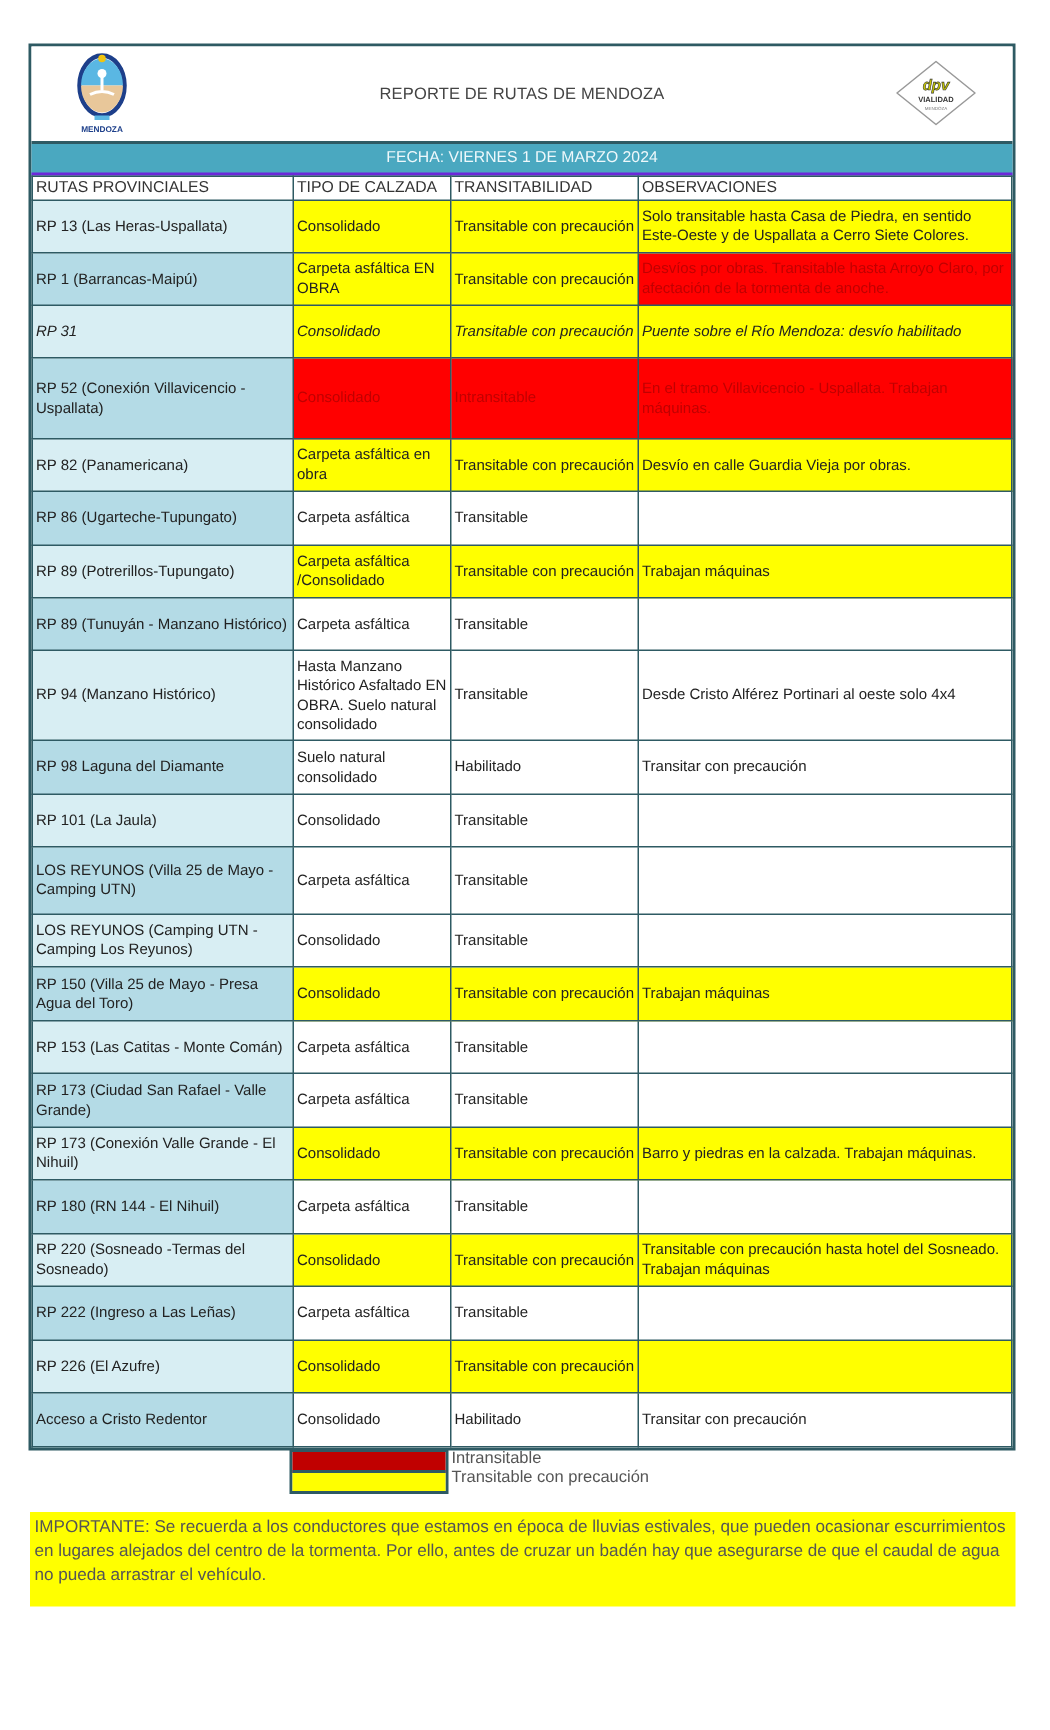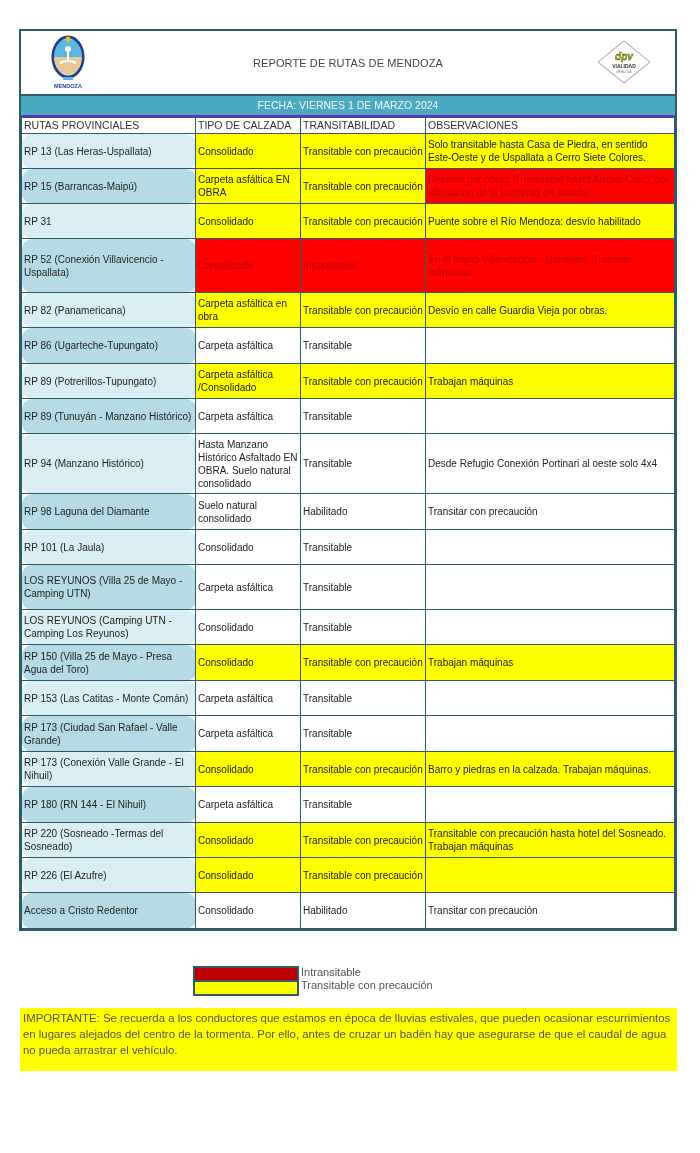--- a/index.html
+++ b/index.html
@@ -6,21 +6,21 @@
   body { width:700px; height:1153px; position:relative; font-family:"Liberation Sans", sans-serif; color:#222; overflow:hidden; }
   .sheet { position:absolute; left:19px; top:29px; width:658px; border:2px solid #2e5a63; box-sizing:border-box; }
   .title-row { height:63px; position:relative; border-bottom:2px solid #2e5a63; background:#fff; }
   .title-text { position:absolute; left:0; right:0; top:26px; text-align:center; font-size:11px; color:#444; letter-spacing:0.1px; }
   .logo-left { position:absolute; left:25px; top:4px; width:44px; height:56px; }
   .logo-right { position:absolute; left:575px; top:9px; width:56px; height:44px; }
   .date-row { height:19px; background:#4aa8c0; color:#eef8fb; font-size:10.5px; text-align:center; line-height:19px; border-bottom:2px solid #6d28d9; }
   table { border-collapse:collapse; width:100%; table-layout:fixed; }
   td, th { border:1.5px solid #2e5a63; font-size:10px; padding:0 2px; vertical-align:middle; line-height:13px; font-weight:normal; text-align:left; }
   th { height:15px; color:#333; background:#fff; font-size:10.5px; }
-  td.route { background:#d8eef3; color:#222;border-radius:10px; }
+  td.route { background:#d8eef3; color:#222; }
   td.route.alt { background:#b4dbe6; }
   td.yellow { background:#ffff00; }
   td.red { background:#ff0000; color:#c00000; }
   td.white { background:#ffffff; }
   .legend { position:absolute; left:193px; top:966px; width:106px; border:2px solid #2e5a63; box-sizing:border-box; }
   .legend .sw { height:12px; }
   .legend .sw.red { background:#c00000; border-bottom:2px solid #2e5a63; }
   .legend .sw.yellow { background:#ffff00; }
   .legend-labels { position:absolute; left:301px; top:966px; font-size:11px; color:#555; line-height:13px; }
   .notice { position:absolute; left:20px; top:1008px; width:657px; height:63px; background:#ffff00; box-sizing:border-box; padding:2px 3px; font-size:11.4px; line-height:16px; color:#555; }
@@ -66,26 +66,26 @@
       </tr>
     </thead>
     <tbody id="rows">
         <tr style="height: 35px;">
           <td class="route ">RP 13 (Las Heras-Uspallata)</td>
           <td class="yellow">Consolidado</td>
           <td class="yellow">Transitable con precaución</td>
           <td class="yellow">Solo transitable hasta Casa de Piedra, en sentido Este-Oeste y de Uspallata a Cerro Siete Colores.</td>
         </tr>
         <tr style="height: 35px;">
-          <td class="route alt">RP 15 (Barrancas-Maipú)</td>
+          <td class="route alt">RP 1 (Barrancas-Maipú)</td>
           <td class="yellow">Carpeta asfáltica EN OBRA</td>
           <td class="yellow">Transitable con precaución</td>
           <td class="red">Desvíos por obras. Transitable hasta Arroyo Claro, por afectación de la tormenta de anoche.</td>
         </tr>
-        <tr style="height: 35px;">
+        <tr style="height: 35px; font-style: italic;">
           <td class="route ">RP 31</td>
           <td class="yellow">Consolidado</td>
           <td class="yellow">Transitable con precaución</td>
           <td class="yellow">Puente sobre el Río Mendoza: desvío habilitado</td>
         </tr>
         <tr style="height: 54px;">
           <td class="route alt">RP 52 (Conexión Villavicencio - Uspallata)</td>
           <td class="red">Consolidado</td>
           <td class="red">Intransitable</td>
           <td class="red">En el  tramo Villavicencio - Uspallata. Trabajan máquinas.</td>
@@ -111,21 +111,21 @@
         <tr style="height: 35px;">
           <td class="route alt">RP 89 (Tunuyán - Manzano Histórico)</td>
           <td class="white">Carpeta asfáltica</td>
           <td class="white">Transitable</td>
           <td class="white"></td>
         </tr>
         <tr style="height: 60px;">
           <td class="route ">RP 94 (Manzano Histórico)</td>
           <td class="white">Hasta Manzano Histórico Asfaltado EN OBRA. Suelo natural consolidado</td>
           <td class="white">Transitable</td>
-          <td class="white">Desde Refugio Conexión Portinari al oeste solo 4x4</td>
+          <td class="white">Desde Cristo Alférez Portinari al oeste solo 4x4</td>
         </tr>
         <tr style="height: 36px;">
           <td class="route alt">RP 98 Laguna del Diamante</td>
           <td class="white">Suelo natural consolidado</td>
           <td class="white">Habilitado</td>
           <td class="white">Transitar con precaución</td>
         </tr>
         <tr style="height: 35px;">
           <td class="route ">RP 101 (La Jaula)</td>
           <td class="white">Consolidado</td>
@@ -172,20 +172,26 @@
           <td class="route alt">RP 180 (RN 144  - El Nihuil)</td>
           <td class="white">Carpeta asfáltica</td>
           <td class="white">Transitable</td>
           <td class="white"></td>
         </tr>
         <tr style="height: 35px;">
           <td class="route ">RP 220 (Sosneado -Termas del Sosneado)</td>
           <td class="yellow">Consolidado</td>
           <td class="yellow">Transitable con precaución</td>
           <td class="yellow">Transitable con precaución hasta hotel del Sosneado. Trabajan máquinas</td>
+        </tr>
+        <tr style="height: 36px;">
+          <td class="route alt">RP 222 (Ingreso a Las Leñas)</td>
+          <td class="white">Carpeta asfáltica</td>
+          <td class="white">Transitable</td>
+          <td class="white"></td>
         </tr>
         <tr style="height: 35px;">
           <td class="route ">RP 226 (El Azufre)</td>
           <td class="yellow">Consolidado</td>
           <td class="yellow">Transitable con precaución</td>
           <td class="yellow"></td>
         </tr>
         <tr style="height: 36px;">
           <td class="route alt">Acceso a Cristo Redentor</td>
           <td class="white">Consolidado</td>

